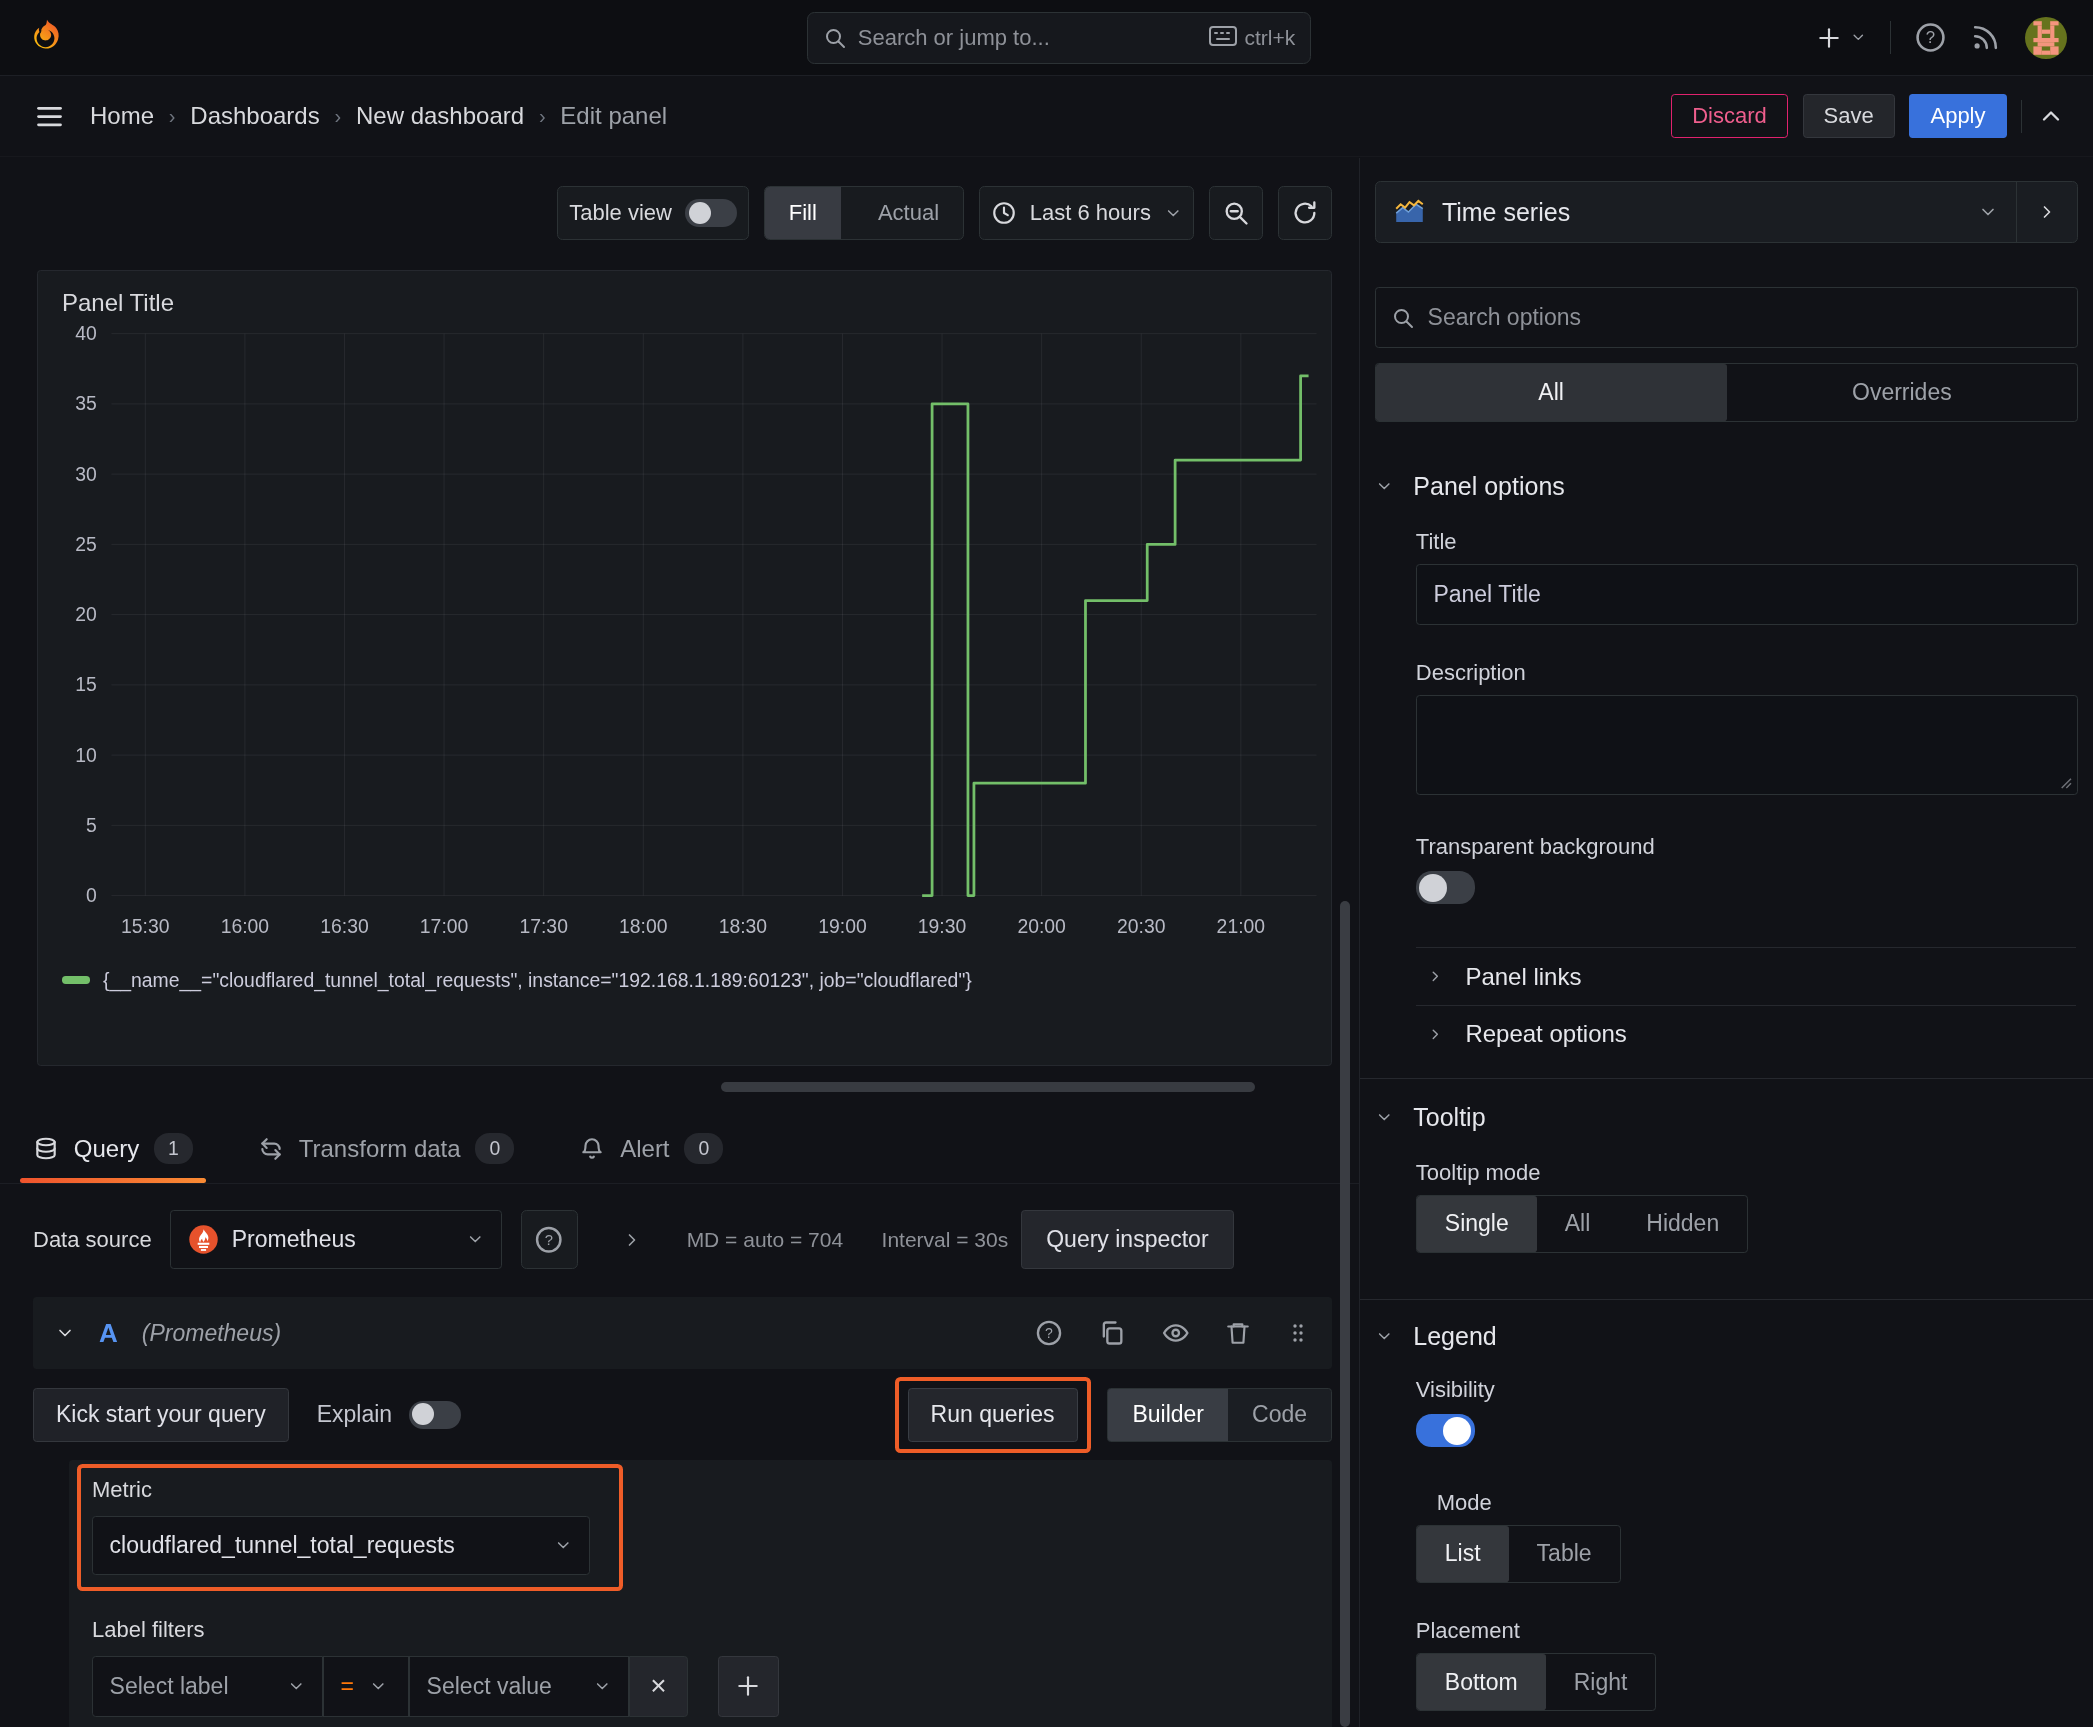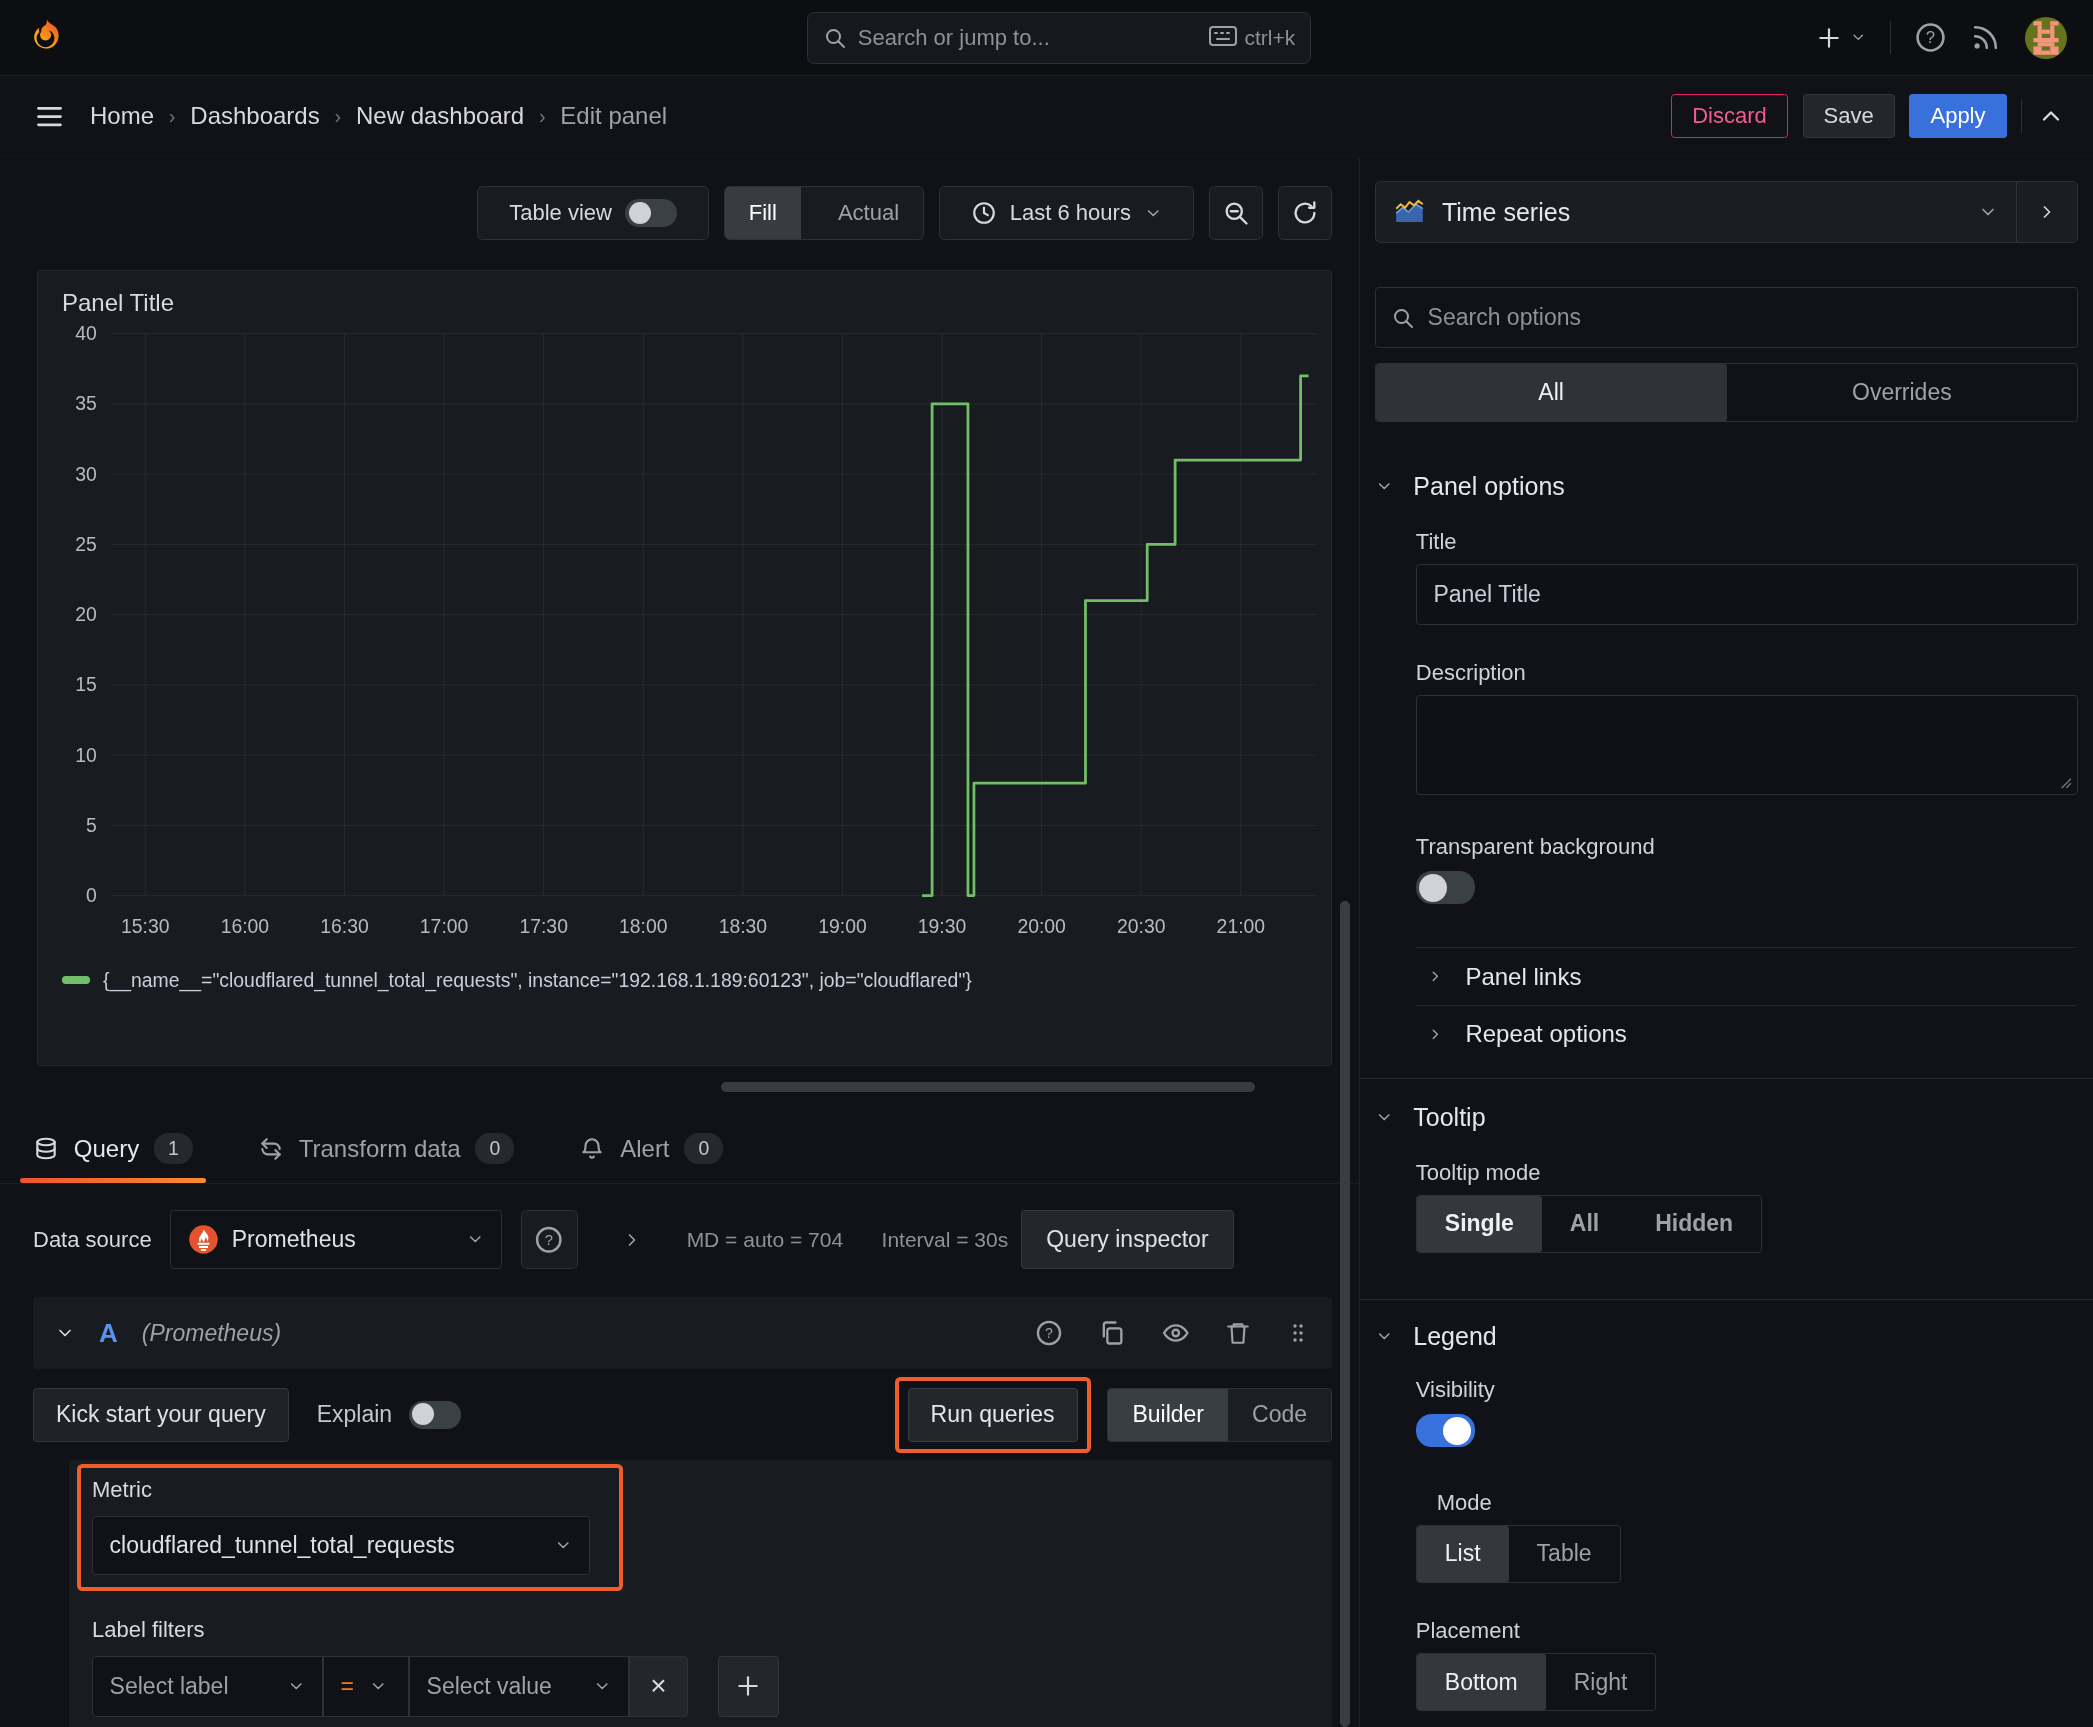--- a/index.html
+++ b/index.html
@@ -44,21 +44,21 @@
   .content { position:absolute; top:158px; left:0; right:0; bottom:0; }
   .main { position:absolute; left:0; top:0; width:1359px; bottom:0; }
   .sidebar { position:absolute; left:1359px; right:0; top:0; bottom:0;
     border-left:0.9px solid #202228; padding:23px 14.8px 0 14.8px; overflow:hidden; }
   .vscroll { position:absolute; left:1340px; top:743px; bottom:0; width:10px;
     background:#3a3d43; border-radius:5.5px; }
 
   
   .panel-toolbar { padding:28px 27px 0 0; display:flex; justify-content:flex-end; gap:14.8px; }
   .tool { height:54px; background:#181b1f; border:0.9px solid #2c3235; border-radius:5.5px;
-    display:flex; align-items:center; padding:0 31px; gap:13px; font-size:22px; color:#d8d9dd; }
+    display:flex; align-items:center; padding:0 11px; gap:13px; font-size:22px; color:#d8d9dd; }
   .seg-outer { padding:0; overflow:hidden; }
   .seg-outer .seg { height:100%; display:flex; align-items:center; padding:0 24px;
     color:#9da1a8; font-size:22px; }
   .seg-outer .seg.sel { background:#383b42; color:#fff; }
   .iconbtn { width:54px; justify-content:center; padding:0; }
 
   
   .toggle { border-radius:15.7px; background:#3b3f46; position:relative; display:inline-block; }
   .toggle.sm { width:52px; height:28px; }
   .toggle.md { width:59px; height:33px; }
@@ -598,21 +598,21 @@
 
     <div class="full-div" style="margin-top:14.8px;"></div>
 
     <div class="sect-head" style="margin-top:24px;">
       <svg width="18.5" height="18.5" viewBox="0 0 24 24">
         <polyline class="ic" points="6,9 12,15 18,9"></polyline>
       </svg>
       <span>Tooltip</span>
     </div>
     <div class="sub-label" style="margin-top:28px;margin-left:41px;">Tooltip mode</div>
-    <div style="margin:9.2px 0 0 41px;font-weight:bold;">
+    <div style="margin:9.2px 0 0 41px;">
       <div class="seg-fit">
         <span class="seg sel">Single</span>
         <span class="seg">All</span>
         <span class="seg">Hidden</span>
       </div>
     </div>
 
     <div class="full-div" style="margin-top:46px;"></div>
 
     <div class="sect-head" style="margin-top:22px;">

